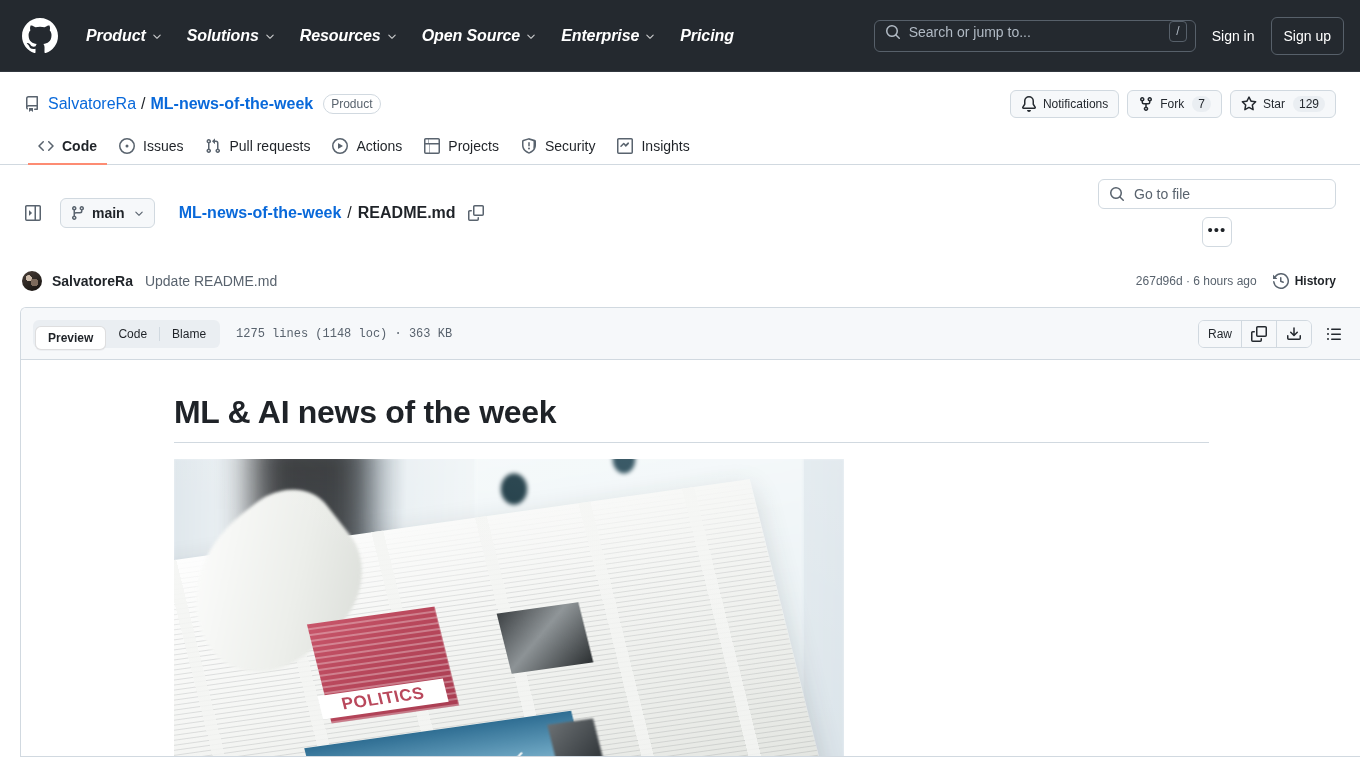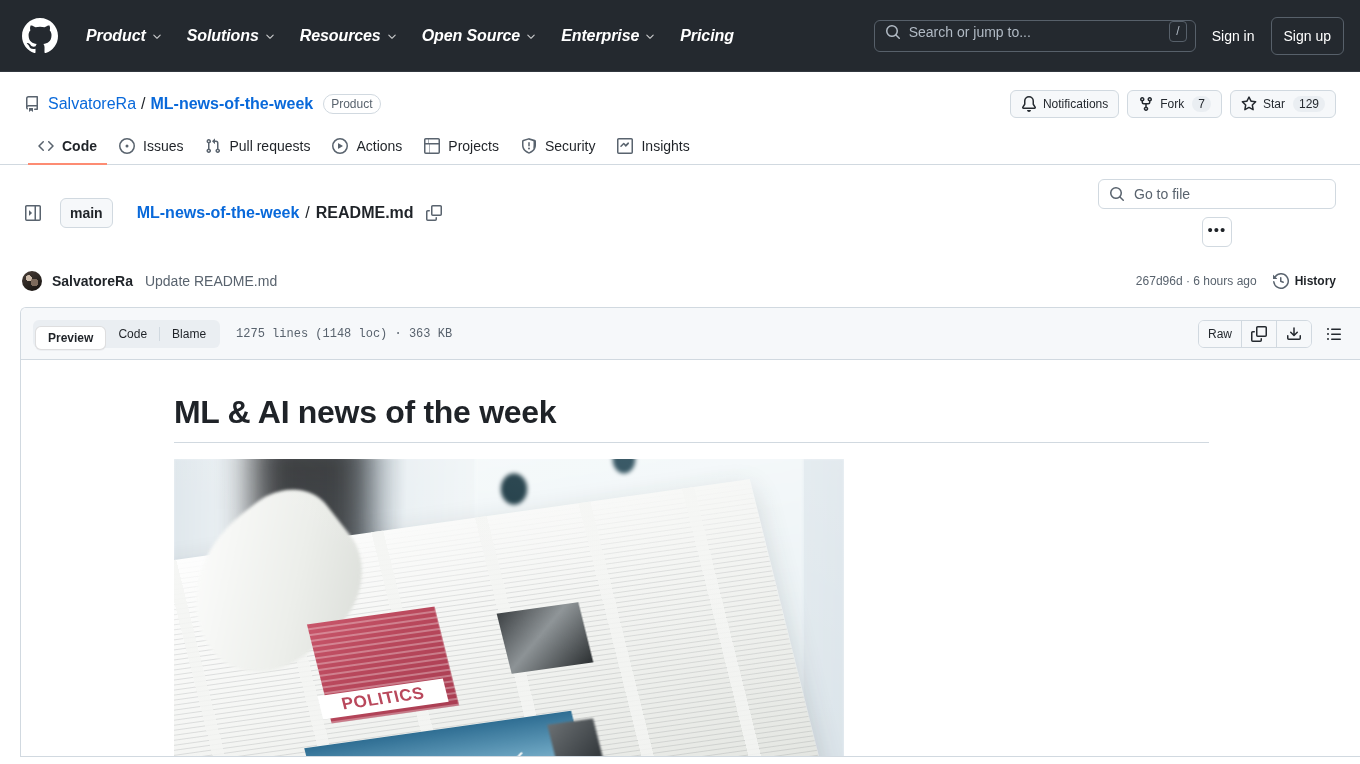--- a/index.html
+++ b/index.html
@@ -178,21 +178,20 @@
     padding: 0 9px;
     border: 1px solid #d1d9e0;
     border-radius: 6px;
     background: #f6f8fa;
     font-size: 14px;
     font-weight: 600;
     color: #1f2328;
     cursor: pointer;
     margin-left: 12px;
     font-family: inherit;
-    flex-direction: column;
   }
   .branch-btn svg { color: #59636e; display:block; }
   .branch-btn .caret2 { color: #59636e; margin-left: 2px; }
   .file-crumb {
     margin-left: 24px;
     display: flex; align-items: center;
     font-size: 16px;
   }
   .crumb-repo { color: #0969da; font-weight: 600; cursor: pointer; }
   .crumb-slash { color: #1f2328; margin: 0 6px; font-weight: 400; }

